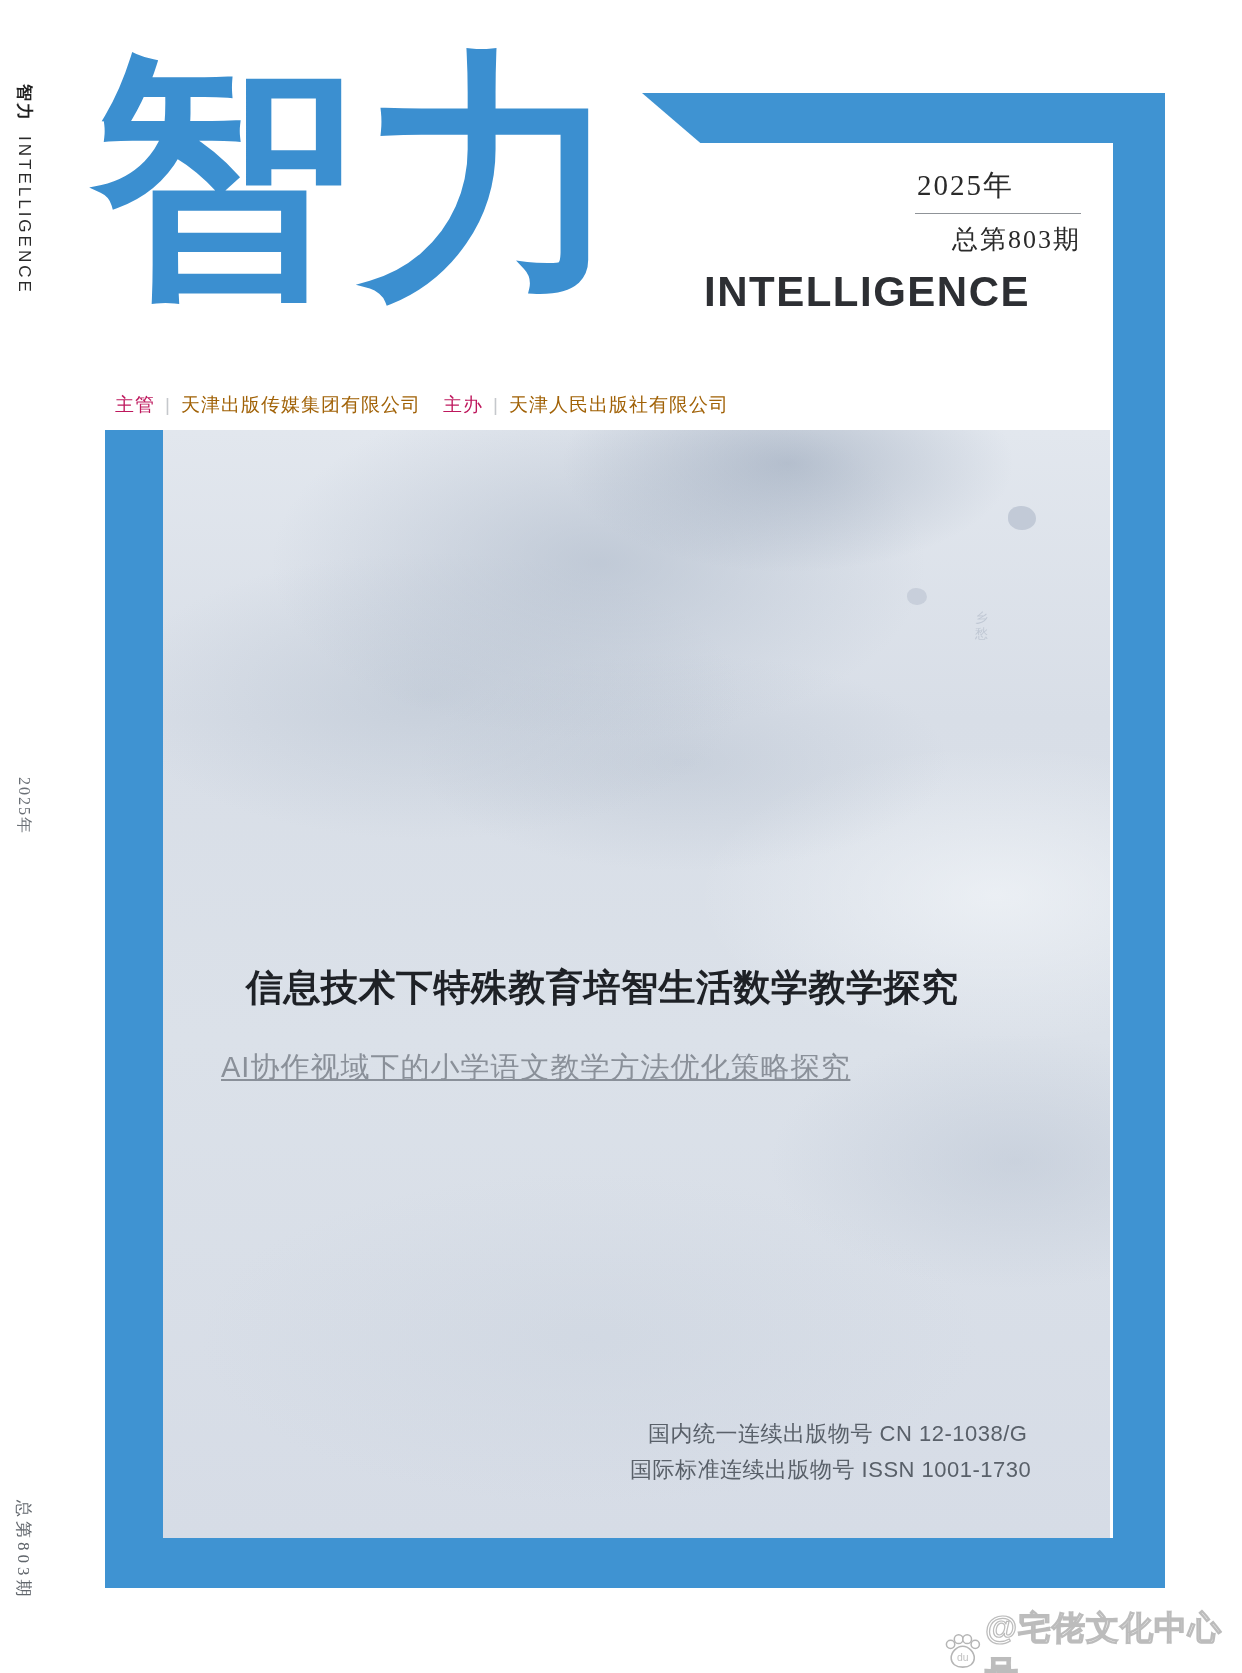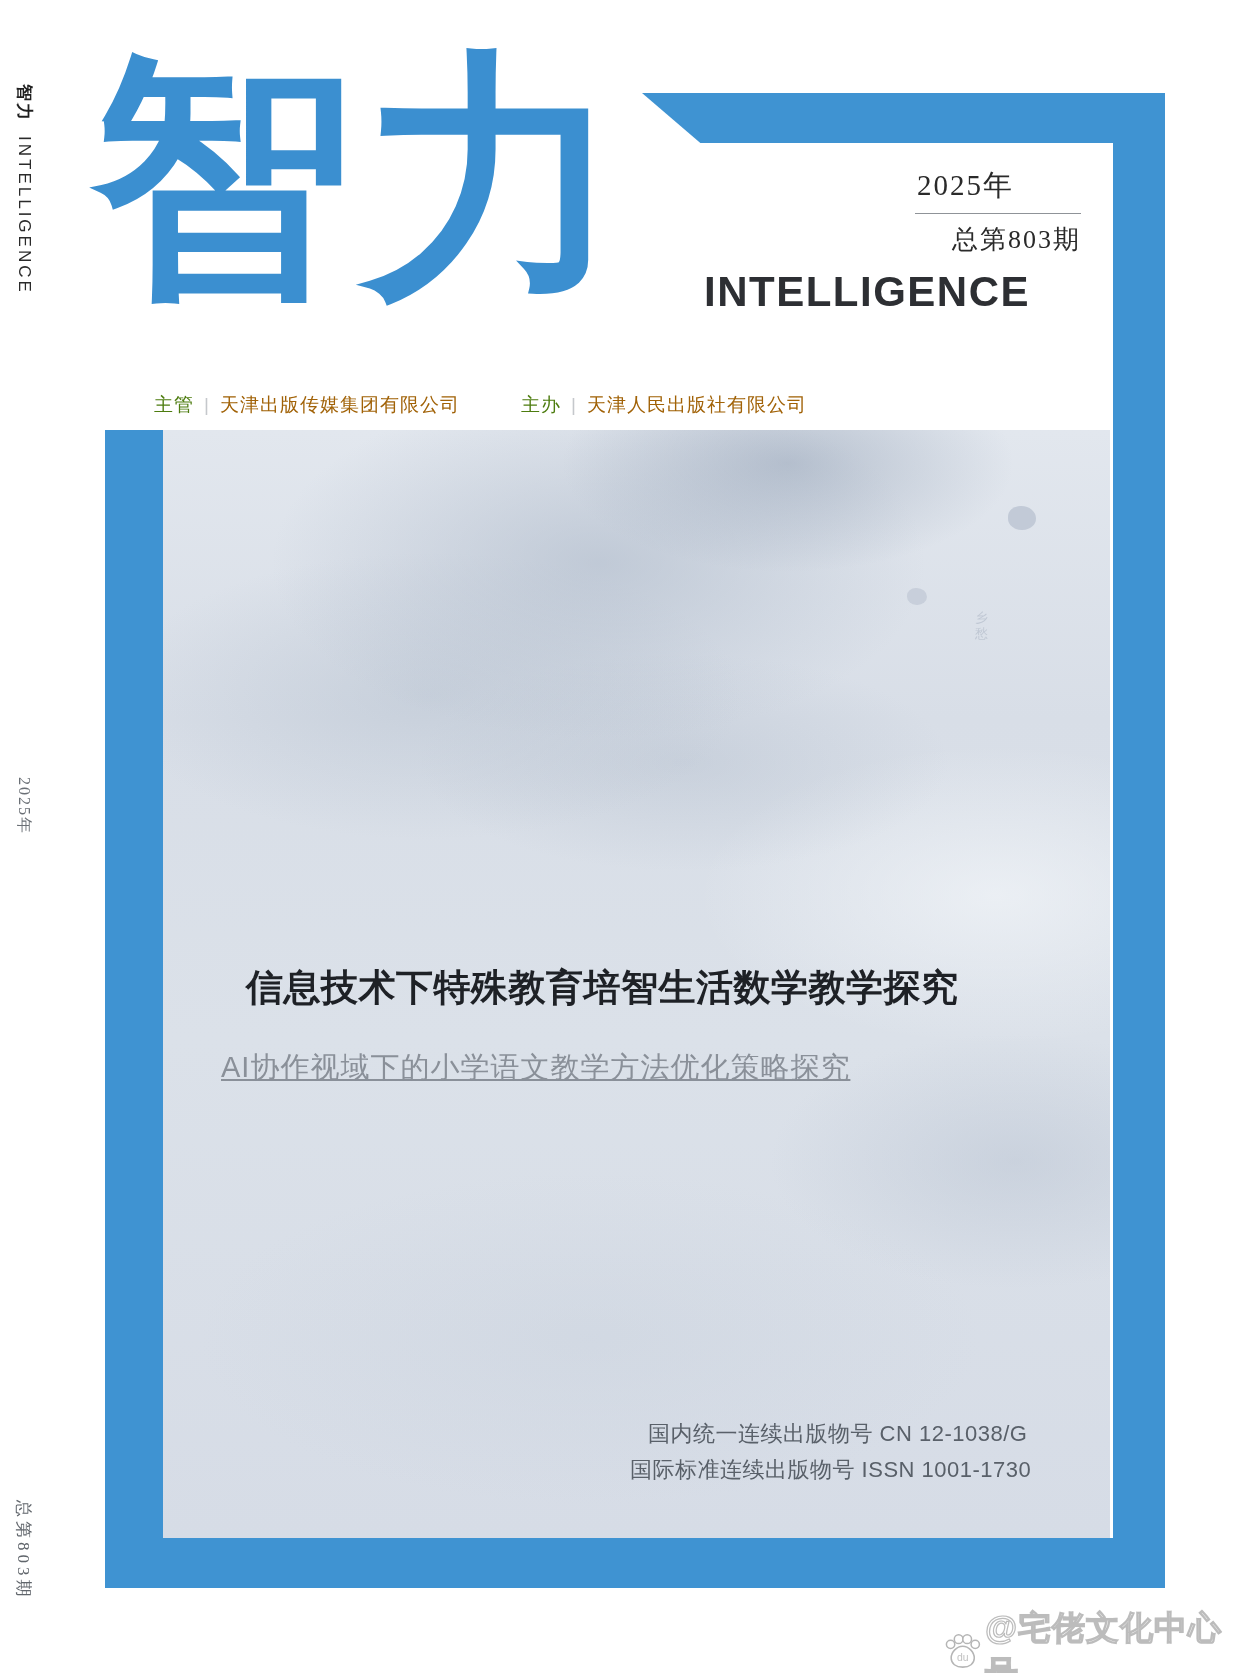--- a/index.html
+++ b/index.html
@@ -47,21 +47,21 @@
   .mast-en{
     position:absolute;left:704px;top:268px;width:380px;
     font-size:42px;font-weight:600;letter-spacing:1.5px;
     color:#2d2f33;
   }
   
   .publisher{
     position:absolute;left:115px;top:392px;
     font-size:19px;letter-spacing:1px;white-space:nowrap;
   }
-  .publisher .lbl{color:#4d7c0f;margin-left:39px;}
+  .publisher .lbl{color:#be185d;}
   .publisher .div{color:#c5c8cc;margin:0 10px;font-weight:300;}
   .publisher .org{color:#a16207;font-weight:500;}
   .publisher .gap{display:inline-block;width:22px;}
   
   .frame-left{position:absolute;left:105px;top:430px;width:58px;height:1158px;background:#3f93d2;}
   .frame-bottom{position:absolute;left:105px;top:1538px;width:1058px;height:50px;background:#3f93d2;}
   
   .artwork{
     position:absolute;left:163px;top:430px;width:947px;height:1108px;
     background:

